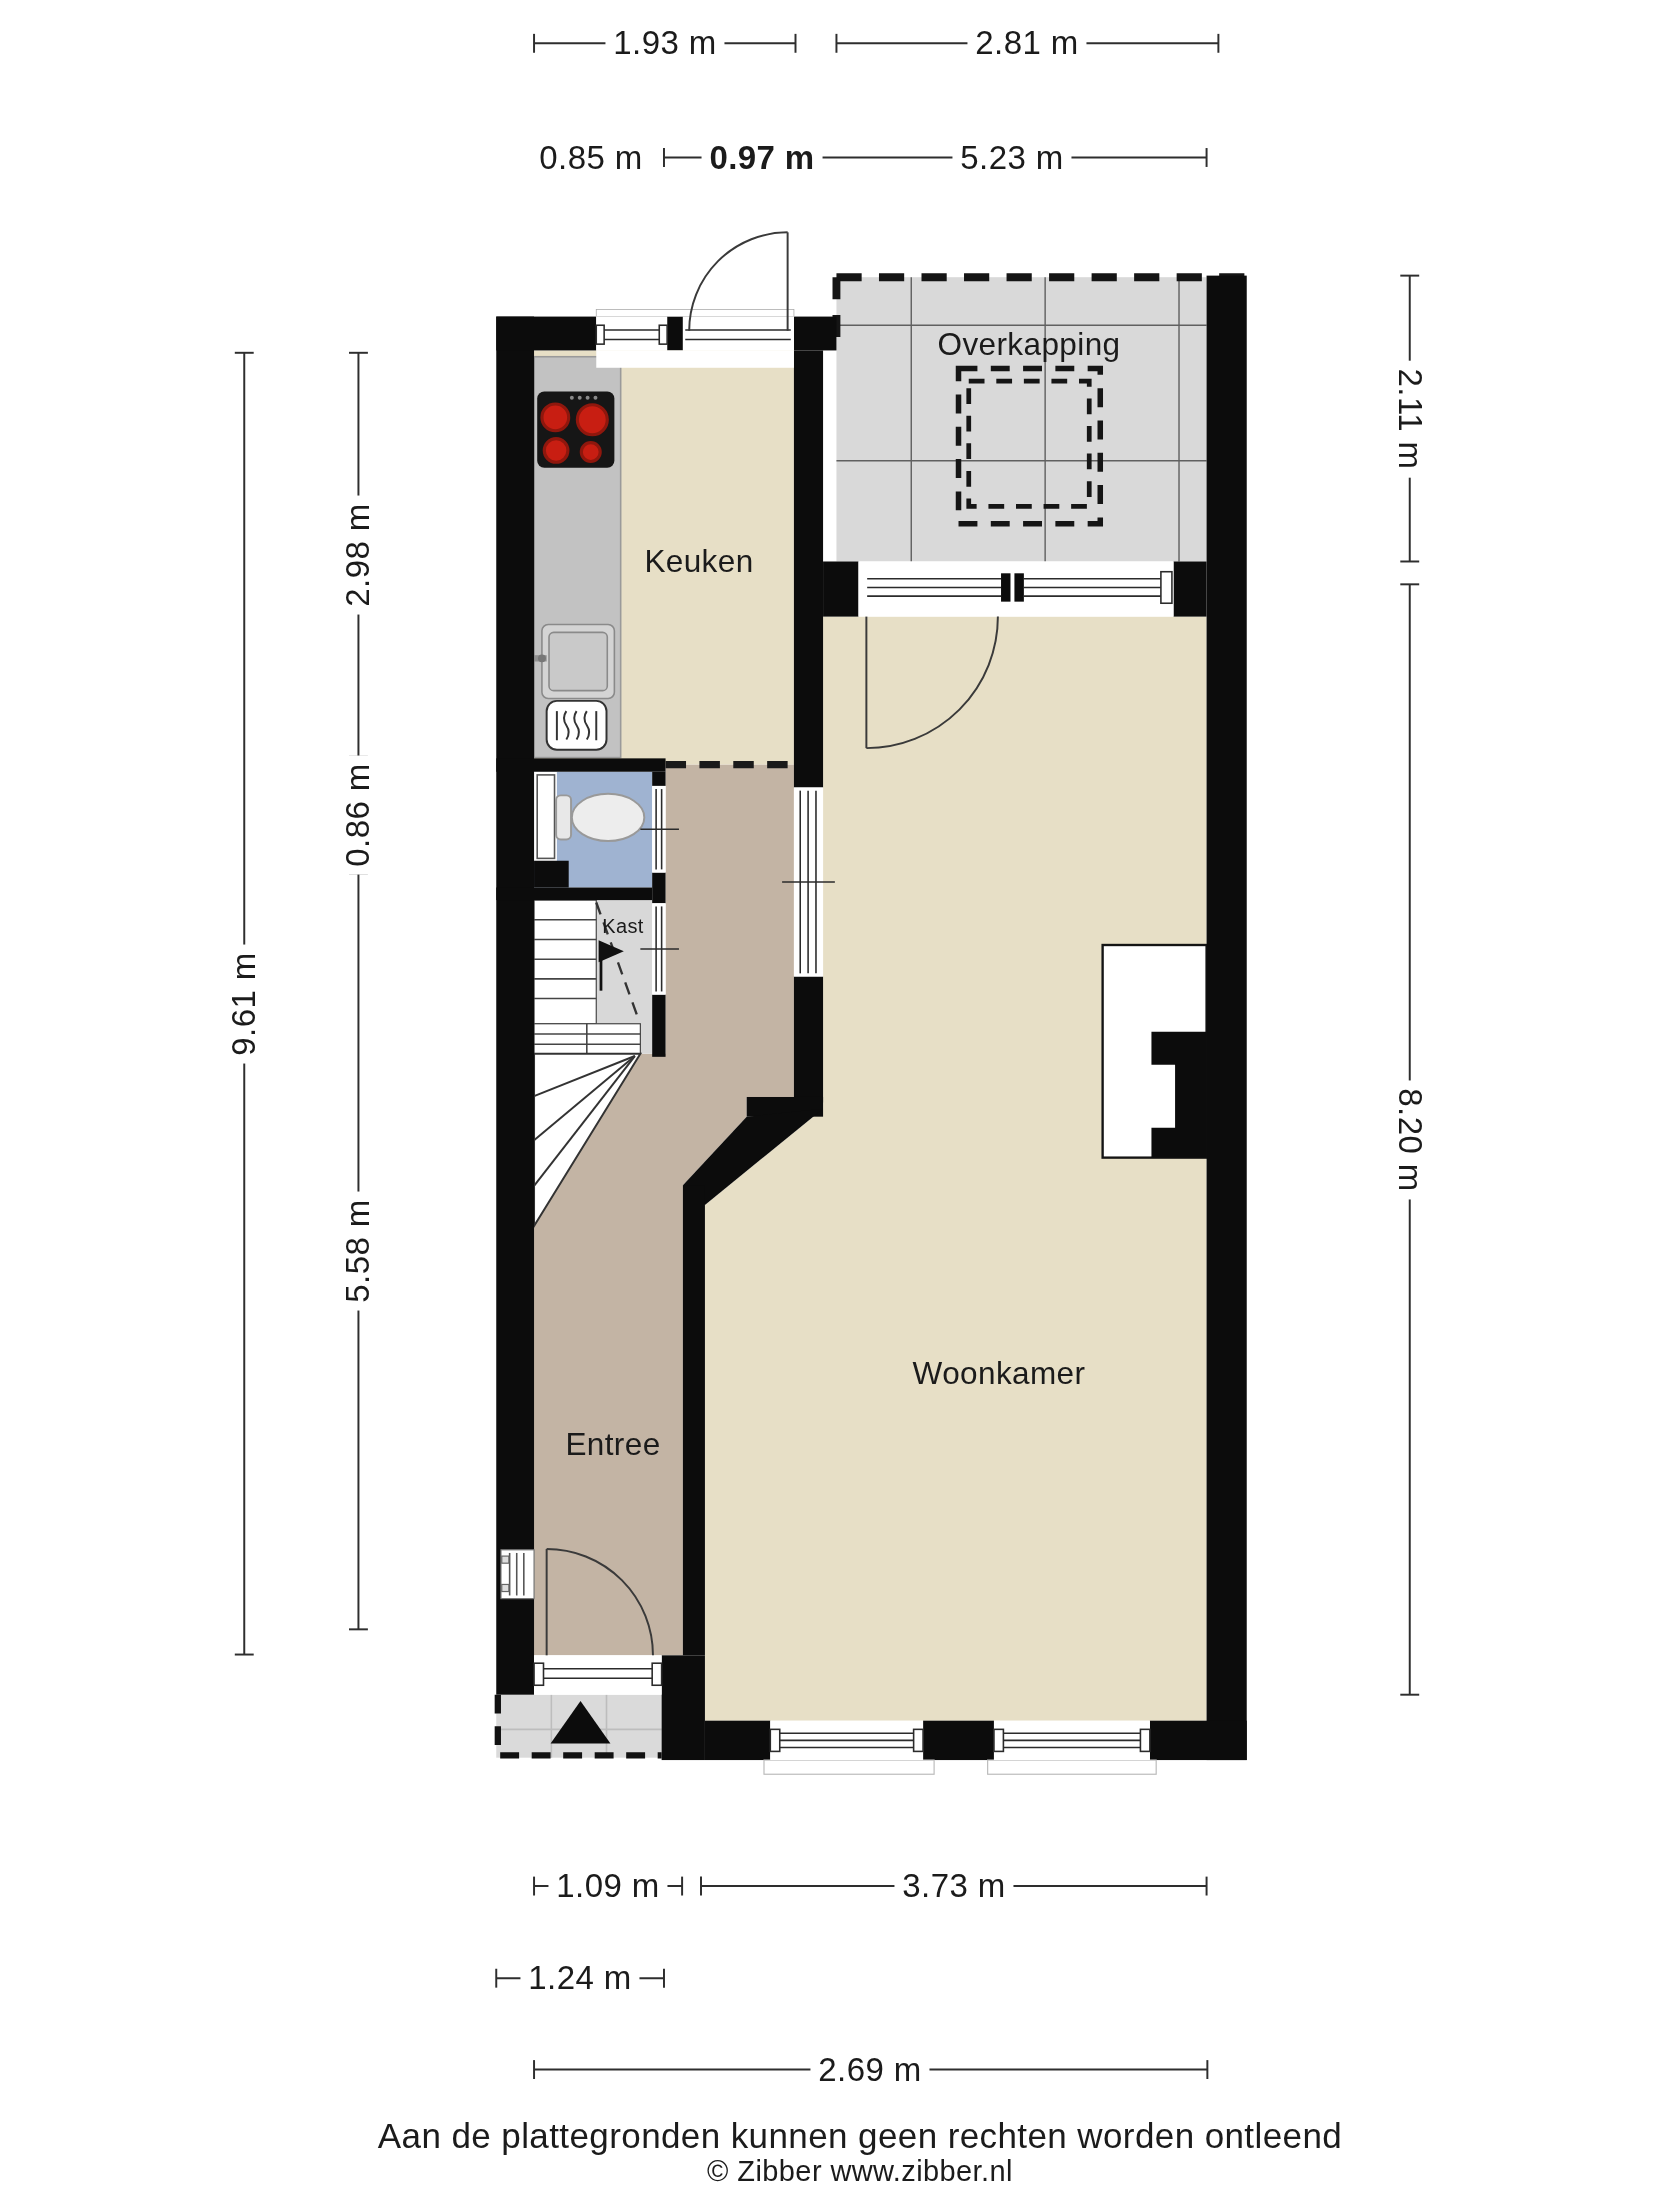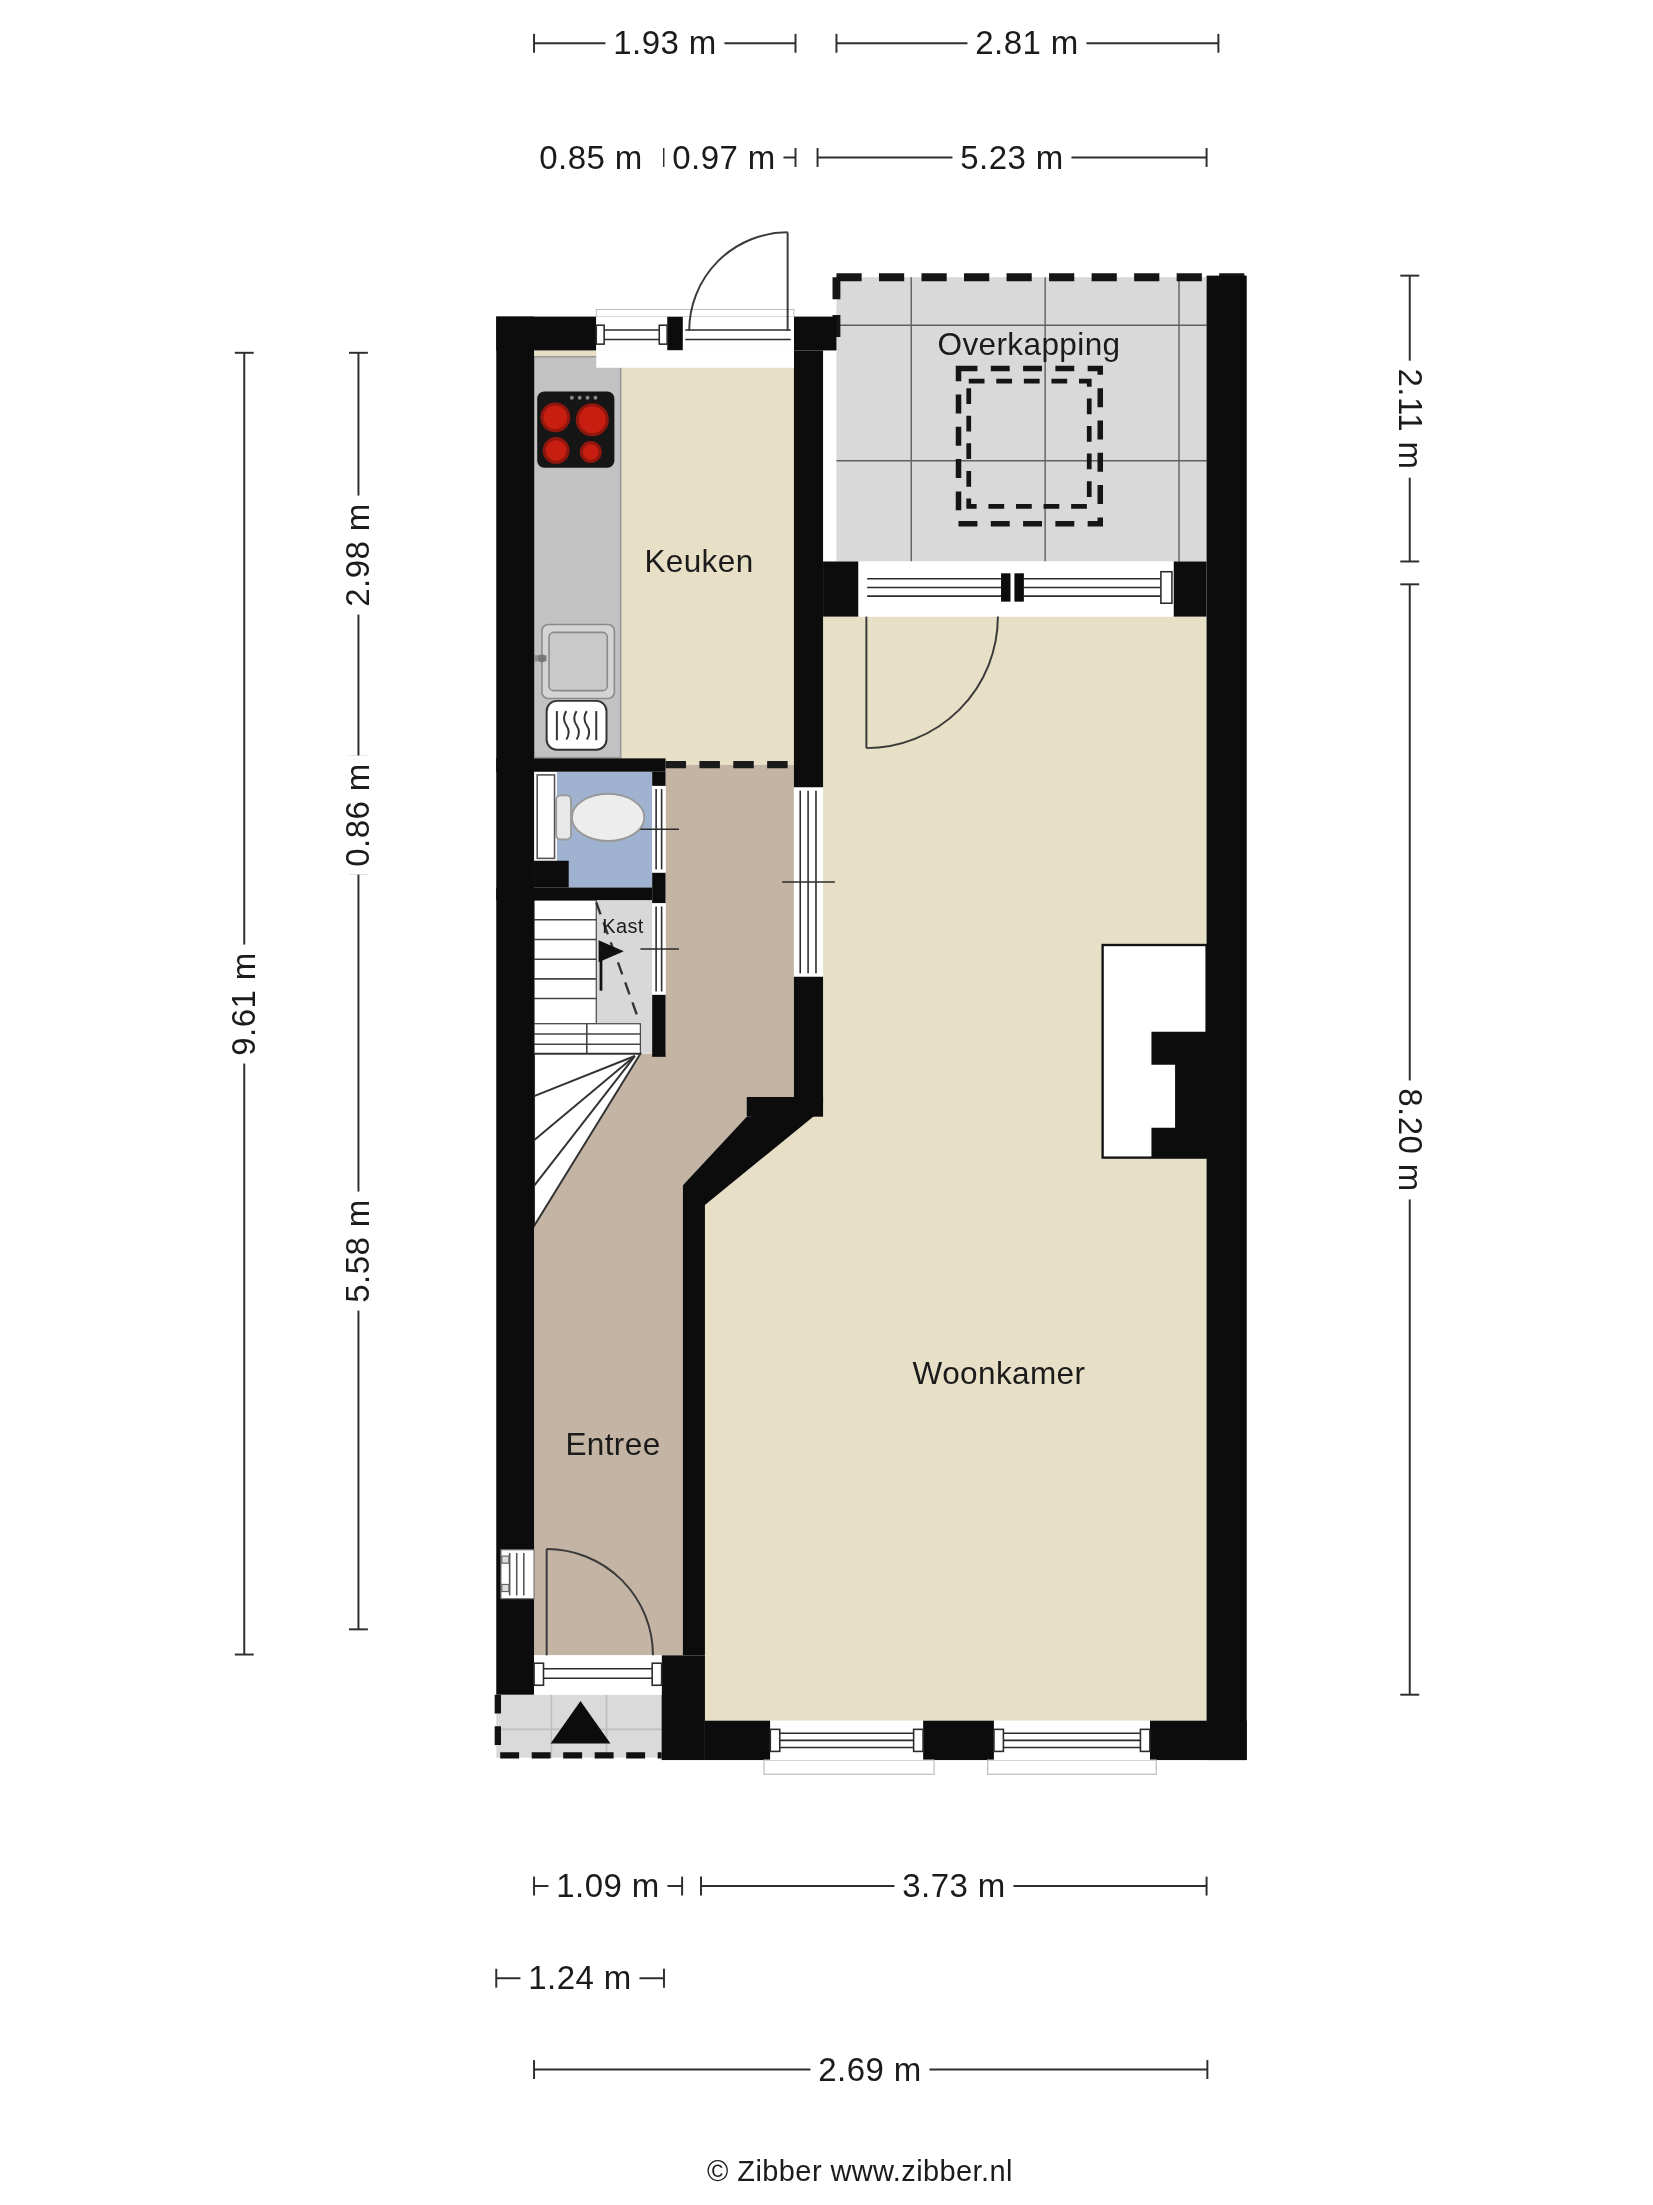--- a/index.html
+++ b/index.html
@@ -311,32 +311,33 @@
 
   <div class="lbl room" style="left:699px;top:561px;">Keuken</div>
   <div class="lbl room" style="left:1029px;top:344px;">Overkapping</div>
   <div class="lbl room small" style="left:623px;top:926px;">Kast</div>
   <div class="lbl room" style="left:613px;top:1444px;">Entree</div>
   <div class="lbl room" style="left:999px;top:1373px;">Woonkamer</div>
 
   <div class="lbl dim" style="left:665px;top:43px;">1.93 m</div>
   <div class="lbl dim" style="left:1027px;top:43px;">2.81 m</div>
   <div class="lbl dim" style="left:591px;top:158px;">0.85 m</div>
-  <div class="lbl dim" style="left:724px;top:158px;">0.97 m</div>
+  <div class="lbl dim" style="left:762px;top:158px;font-weight:bold;">0.97 m</div>
   <div class="lbl dim" style="left:1012px;top:158px;">5.23 m</div>
 
   <div class="lbl dim rot-l" style="left:244px;top:1004px;">9.61 m</div>
   <div class="lbl dim rot-l" style="left:358px;top:555px;">2.98 m</div>
   <div class="lbl dim rot-l" style="left:358px;top:815px;">0.86 m</div>
   <div class="lbl dim rot-l" style="left:358px;top:1251px;">5.58 m</div>
 
   <div class="lbl dim rot-r" style="left:1410px;top:419px;">2.11 m</div>
   <div class="lbl dim rot-r" style="left:1410px;top:1140px;">8.20 m</div>
 
   <div class="lbl dim" style="left:608px;top:1886px;">1.09 m</div>
   <div class="lbl dim" style="left:954px;top:1886px;">3.73 m</div>
   <div class="lbl dim" style="left:580px;top:1978px;">1.24 m</div>
   <div class="lbl dim" style="left:870px;top:2070px;">2.69 m</div>
 
+  <div class="lbl foot1" style="left:860px;top:2136px;">Aan de plattegronden kunnen geen rechten worden ontleend</div>
   <div class="lbl foot2" style="left:860px;top:2171px;">© Zibber www.zibber.nl</div>
 
 </div>
 
 
 </body></html>

